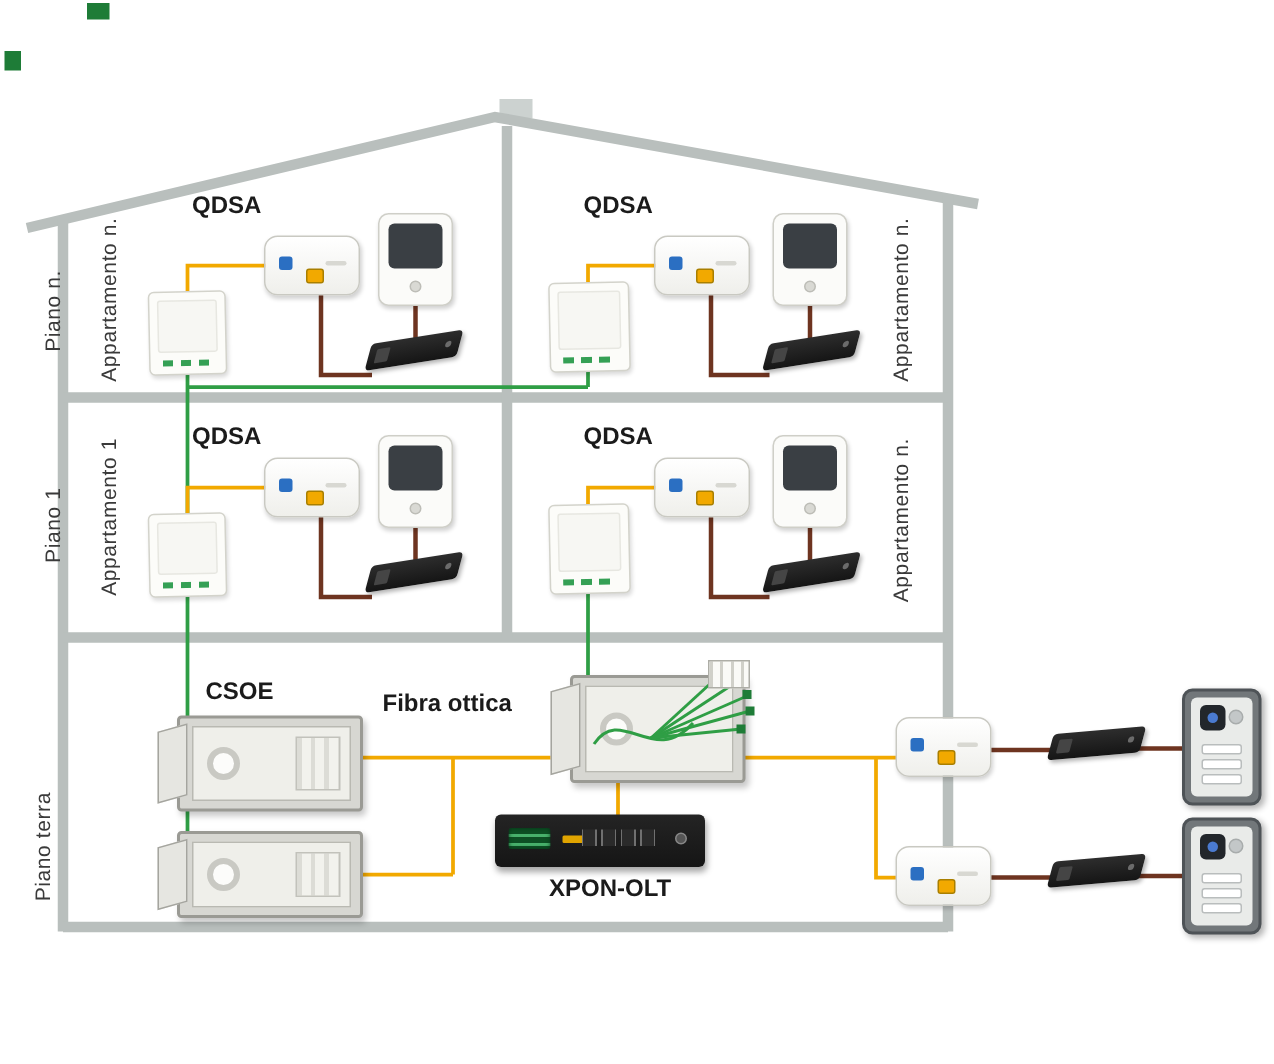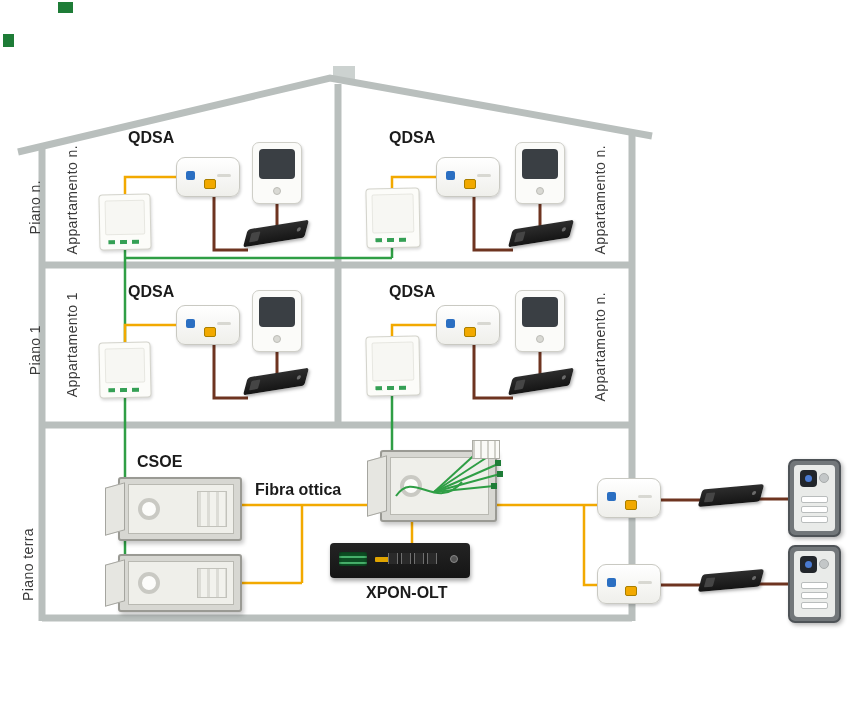--- a/index.html
+++ b/index.html
@@ -302,21 +302,21 @@
         <div class="dp-slot"></div>
       </div>
     </div>
   </div>
 
   <div class="lbl" style="left:128px;top:129px">QDSA</div>
   <div class="lbl" style="left:389px;top:129px">QDSA</div>
   <div class="lbl" style="left:128px;top:283px">QDSA</div>
   <div class="lbl" style="left:389px;top:283px">QDSA</div>
   <div class="lbl" style="left:137px;top:453px">CSOE</div>
-  <div class="lbl" style="left:255px;top:481px">Fibra ottica</div>
+  <div class="lbl" style="left:255px;top:461px">Fibra ottica</div>
   <div class="lbl" style="left:366px;top:584px">XPON-OLT</div>
 
   <div class="vlabel" style="left:27px;top:180px">Piano n.</div>
   <div class="vlabel" style="left:64px;top:145px">Appartamento n.</div>
   <div class="vlabel" style="left:592px;top:145px">Appartamento n.</div>
   <div class="vlabel" style="left:27px;top:325px">Piano 1</div>
   <div class="vlabel" style="left:64px;top:292px">Appartamento 1</div>
   <div class="vlabel" style="left:592px;top:292px">Appartamento n.</div>
   <div class="vlabel" style="left:20px;top:528px">Piano terra</div>
 

